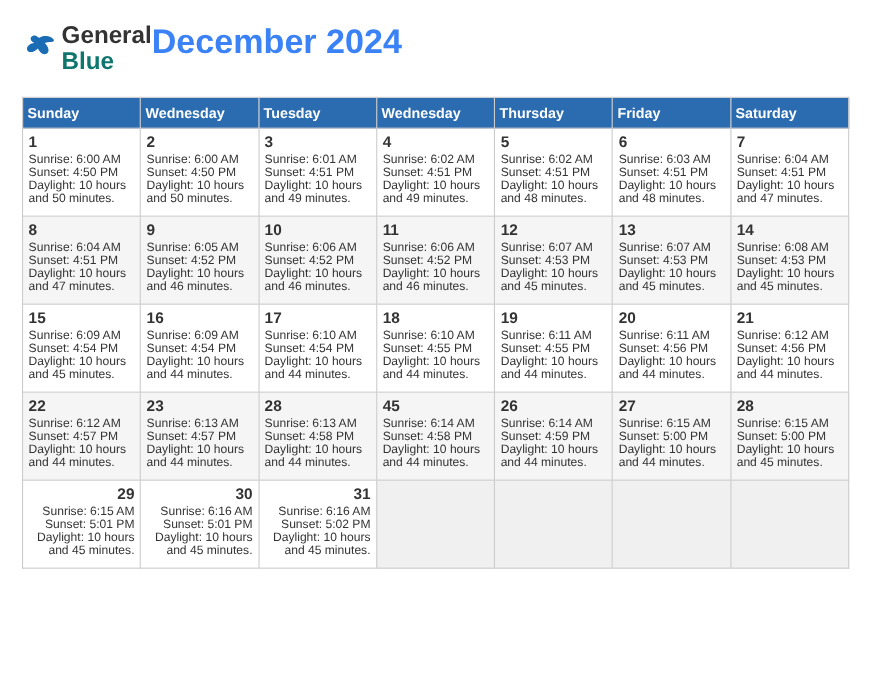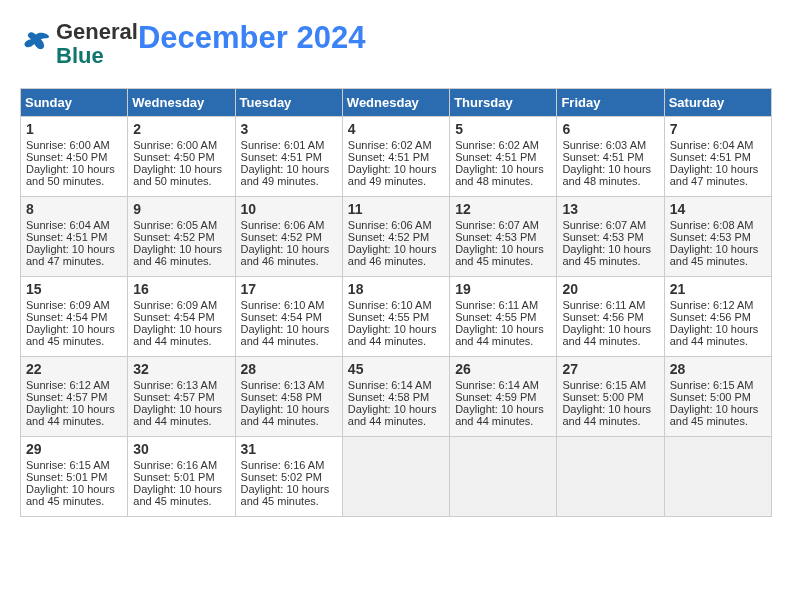--- a/index.html
+++ b/index.html
@@ -75,20 +75,21 @@
       font-size: 14px;
       font-weight: bold;
       display: block;
       margin-bottom: 2px;
     }
     .empty-cell {
       background: #f0f0f0 !important;
     }
     .last-row td {
       height: 80px;
+      text-align: right;
     }
   </style>
 </head>
 <body>
 
 <div class="header">
   <div class="logo">
     <svg class="logo-bird" viewBox="0 0 40 40">
       <path d="M20 8 C24 4, 34 6, 36 10 C38 14, 30 12, 26 14 C30 18, 32 24, 28 26 C24 28, 20 24, 18 20 C14 24, 8 26, 6 22 C4 18, 10 14, 14 14 C10 12, 8 8, 12 6 C16 4, 18 8, 20 8Z" fill="#1a6cb5"></path>
     </svg>
@@ -136,21 +137,21 @@
         <td><span class="day-num">15</span>Sunrise: 6:09 AM<br>Sunset: 4:54 PM<br>Daylight: 10 hours<br>and 45 minutes.</td>
         <td><span class="day-num">16</span>Sunrise: 6:09 AM<br>Sunset: 4:54 PM<br>Daylight: 10 hours<br>and 44 minutes.</td>
         <td><span class="day-num">17</span>Sunrise: 6:10 AM<br>Sunset: 4:54 PM<br>Daylight: 10 hours<br>and 44 minutes.</td>
         <td><span class="day-num">18</span>Sunrise: 6:10 AM<br>Sunset: 4:55 PM<br>Daylight: 10 hours<br>and 44 minutes.</td>
         <td><span class="day-num">19</span>Sunrise: 6:11 AM<br>Sunset: 4:55 PM<br>Daylight: 10 hours<br>and 44 minutes.</td>
         <td><span class="day-num">20</span>Sunrise: 6:11 AM<br>Sunset: 4:56 PM<br>Daylight: 10 hours<br>and 44 minutes.</td>
         <td><span class="day-num">21</span>Sunrise: 6:12 AM<br>Sunset: 4:56 PM<br>Daylight: 10 hours<br>and 44 minutes.</td>
       </tr>
       <tr>
         <td><span class="day-num">22</span>Sunrise: 6:12 AM<br>Sunset: 4:57 PM<br>Daylight: 10 hours<br>and 44 minutes.</td>
-        <td><span class="day-num">32</span>Sunrise: 6:13 AM<br>Sunset: 4:57 PM<br>Daylight: 10 hours<br>and 44 minutes.</td>
+        <td><span class="day-num">23</span>Sunrise: 6:13 AM<br>Sunset: 4:57 PM<br>Daylight: 10 hours<br>and 44 minutes.</td>
         <td><span class="day-num">28</span>Sunrise: 6:13 AM<br>Sunset: 4:58 PM<br>Daylight: 10 hours<br>and 44 minutes.</td>
         <td><span class="day-num">45</span>Sunrise: 6:14 AM<br>Sunset: 4:58 PM<br>Daylight: 10 hours<br>and 44 minutes.</td>
         <td><span class="day-num">26</span>Sunrise: 6:14 AM<br>Sunset: 4:59 PM<br>Daylight: 10 hours<br>and 44 minutes.</td>
         <td><span class="day-num">27</span>Sunrise: 6:15 AM<br>Sunset: 5:00 PM<br>Daylight: 10 hours<br>and 44 minutes.</td>
         <td><span class="day-num">28</span>Sunrise: 6:15 AM<br>Sunset: 5:00 PM<br>Daylight: 10 hours<br>and 45 minutes.</td>
       </tr>
       <tr class="last-row">
         <td><span class="day-num">29</span>Sunrise: 6:15 AM<br>Sunset: 5:01 PM<br>Daylight: 10 hours<br>and 45 minutes.</td>
         <td><span class="day-num">30</span>Sunrise: 6:16 AM<br>Sunset: 5:01 PM<br>Daylight: 10 hours<br>and 45 minutes.</td>
         <td><span class="day-num">31</span>Sunrise: 6:16 AM<br>Sunset: 5:02 PM<br>Daylight: 10 hours<br>and 45 minutes.</td>

